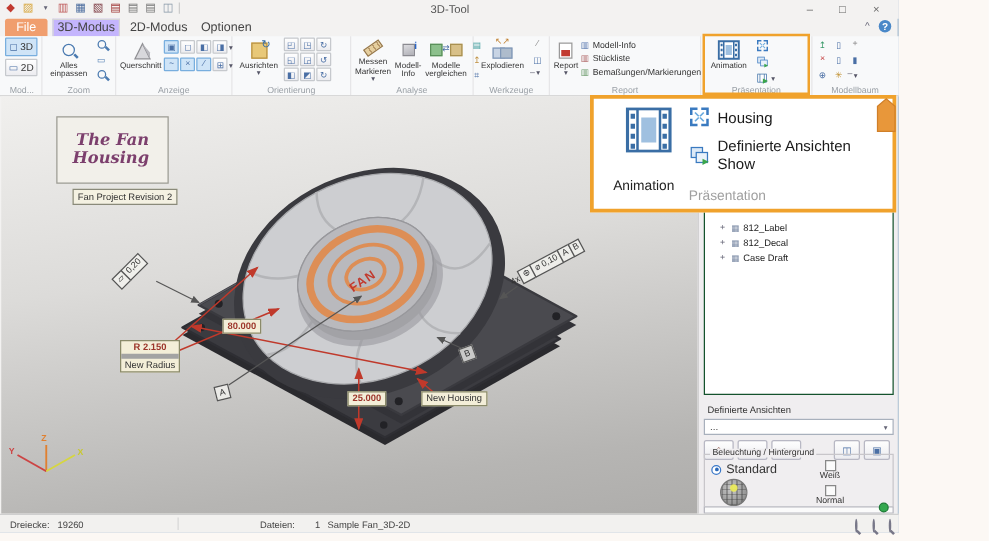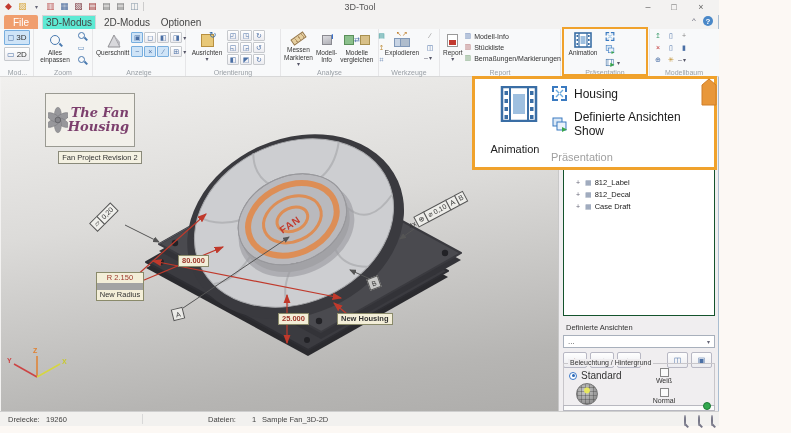--- a/index.html
+++ b/index.html
@@ -12,21 +12,21 @@
   .qat{position:absolute;left:3px;top:1px;display:flex;align-items:center;gap:3px}
   .qicon{width:11px;height:11px;display:flex;align-items:center;justify-content:center;font-size:9px;line-height:1}
   .title{position:absolute;left:300px;top:2px;width:120px;text-align:center;font-size:9px;color:#555}
   .wctl{position:absolute;top:0;width:22px;height:13px;display:flex;align-items:center;justify-content:center;font-size:9px;color:#666}
   .helprow{position:absolute;top:16px;font-size:8px;color:#667}
   .helpdot{width:10px;height:10px;border-radius:50%;background:#4a88c8;color:#fff;font-size:8px;display:flex;align-items:center;justify-content:center;font-weight:bold}
   
   .tabs{position:absolute;left:0;top:15px;width:719px;height:14px}
   .tab{position:absolute;top:0;height:14px;display:flex;align-items:center;justify-content:center;font-size:10px;color:#444}
   .tab.file{background:#f09e6e;color:#fff;border-radius:2px 2px 0 0}
-  .tab.active{background:#5eead4;border:1px solid #d5d5d7;border-bottom:none;box-sizing:border-box}
+  .tab.active{background:#c4b5fd;border:1px solid #d5d5d7;border-bottom:none;box-sizing:border-box}
   
   .ribbon{position:absolute;left:0;top:29px;width:719px;height:48px;background:#f8f9fa;border-bottom:1px solid #d8d8d8;box-sizing:border-box}
   .rgroup{position:absolute;top:0;height:47px;border-right:1px solid #e6e6e8;box-sizing:border-box}
   .glabel{position:absolute;left:0;right:0;bottom:0;text-align:center;font-size:7px;color:#9aa0a6;white-space:nowrap}
   .gbody{position:absolute;left:0;top:1px;right:1px;height:37px;display:flex;gap:1px;padding:0 2px;align-items:flex-start}
   .bigbtn{width:36px;height:37px;display:flex;flex-direction:column;align-items:center;justify-content:flex-start;border:1px solid transparent;border-radius:2px;font-size:6.5px;color:#333;text-align:center;line-height:1.15}
   .bigbtn .bic{height:16px;display:flex;align-items:center;justify-content:center;margin:1px 0}
   .mbtn{width:12px;height:11px;border:1px solid #c6c9cd;border-radius:1px;background:linear-gradient(#fff,#ececf0);display:flex;align-items:center;justify-content:center;font-size:7px;color:#4a6fa5;box-sizing:border-box}
   .mbtn.on{background:#cfe4f7;border-color:#78aede}
   .mbtn.flat{border-color:transparent;background:transparent}
@@ -37,27 +37,27 @@
   .mag:after{content:"";position:absolute;width:4px;height:1.5px;background:#4a7ab0;right:-4px;bottom:-1px;transform:rotate(45deg)}
   .mag.gray{border-color:#778}.mag.gray:after{background:#778}
   .ruler{width:15px;height:7px;transform:rotate(-35deg);background:repeating-linear-gradient(90deg,#e6cf9e 0 3px,#b89868 3px 4px);border:1px solid #987848;box-sizing:border-box}
   .cube{width:10px;height:10px;background:linear-gradient(160deg,#dcdce0,#b0b0b6);border:1px solid #8a8a90;box-sizing:border-box;position:relative}
   .cube i{position:absolute;right:-3px;top:-4px;font-style:normal;color:#2a66c8;font-weight:bold;font-size:8px}
   .pdf{width:11px;height:13px;background:#fff;border:1px solid #999;box-sizing:border-box;position:relative}
   .pdf:after{content:"";position:absolute;left:1px;right:1px;bottom:1px;height:5px;background:#c23a30}
   .hl-rect{position:absolute;left:562px;top:27px;width:86px;height:49px;border:2px solid #F0A22C;z-index:30;pointer-events:none;box-sizing:border-box}
   
   .viewport{position:absolute;left:1px;top:77px;width:557px;height:334px;background:linear-gradient(172deg,#f1f0ee 0%,#dcdbd9 40%,#b6b5b3 85%,#aeadab 100%);overflow:hidden}
-  .logo{position:absolute;left:44px;top:16px;width:90px;height:54px;background:#f2f0ea;border:1px solid #9a9a92;box-sizing:border-box;display:flex;align-items:center;padding:2px}
+  .logo{position:absolute;left:44px;top:16px;width:90px;height:54px;background:#f2f0ea;border:1px solid #9a9a92;box-sizing:border-box;display:flex;align-items:center;padding:12px}
   .logotxt{flex:1;text-align:right;font-family:"DejaVu Serif",serif;font-style:italic;font-weight:bold;font-size:13px;line-height:1.05;color:#7C3F6D;padding-right:3px}
   .projbox{position:absolute;left:57px;top:74px;width:84px;height:13px;background:#f4f1e2;border:1px solid #8a8a7a;box-sizing:border-box;font-size:7.5px;color:#333;display:flex;align-items:center;justify-content:center}
   .dim{position:absolute;background:#f3eed8;border:1px solid #8a8a6a;font-size:7.5px;color:#9c352a;font-weight:bold;padding:0 3px;line-height:10px;white-space:nowrap}
-  .dim.dark{color:#333;font-weight:bold}
+  .dim.dark{color:#333;font-weight:normal}
   .rbox{position:absolute;left:95px;top:195px;border:1px solid #8a8a6a;background:#f3eed8;font-size:7.5px;line-height:10px;text-align:center;width:46px}
-  .rbox .r1{color:#9c352a;font-weight:normal;border-bottom:7px solid #a3a3a3}
+  .rbox .r1{color:#9c352a;font-weight:bold;border-bottom:4px solid #a3a3a3}
   .rbox .r2{color:#333}
   .datum{position:absolute;width:12px;height:12px;border:1px solid #555;background:rgba(246,246,242,.75);font-size:7px;color:#333;display:flex;align-items:center;justify-content:center;box-sizing:border-box}
   .fcf{position:absolute;display:flex;font-size:7px;color:#333;align-items:stretch}
   .fcf .qty{background:transparent;padding-right:2px;align-self:center}
   .fcf .cell{border:1px solid #555;background:rgba(248,248,244,.7);padding:0 2px;line-height:10px;margin-left:-1px}
   .axes-label{font-size:7px;font-weight:bold}
   
   .callout{position:absolute;left:472px;top:76px;width:245px;height:94px;background:#fff;border:3px solid #F0A22C;z-index:50;box-sizing:border-box}
   .co-row{position:absolute;left:76px;display:flex;align-items:center;gap:6px;font-size:12px;color:#1a1a1a}
   .co-label{position:absolute;left:8px;top:64px;width:64px;text-align:center;font-size:11px;color:#222}

